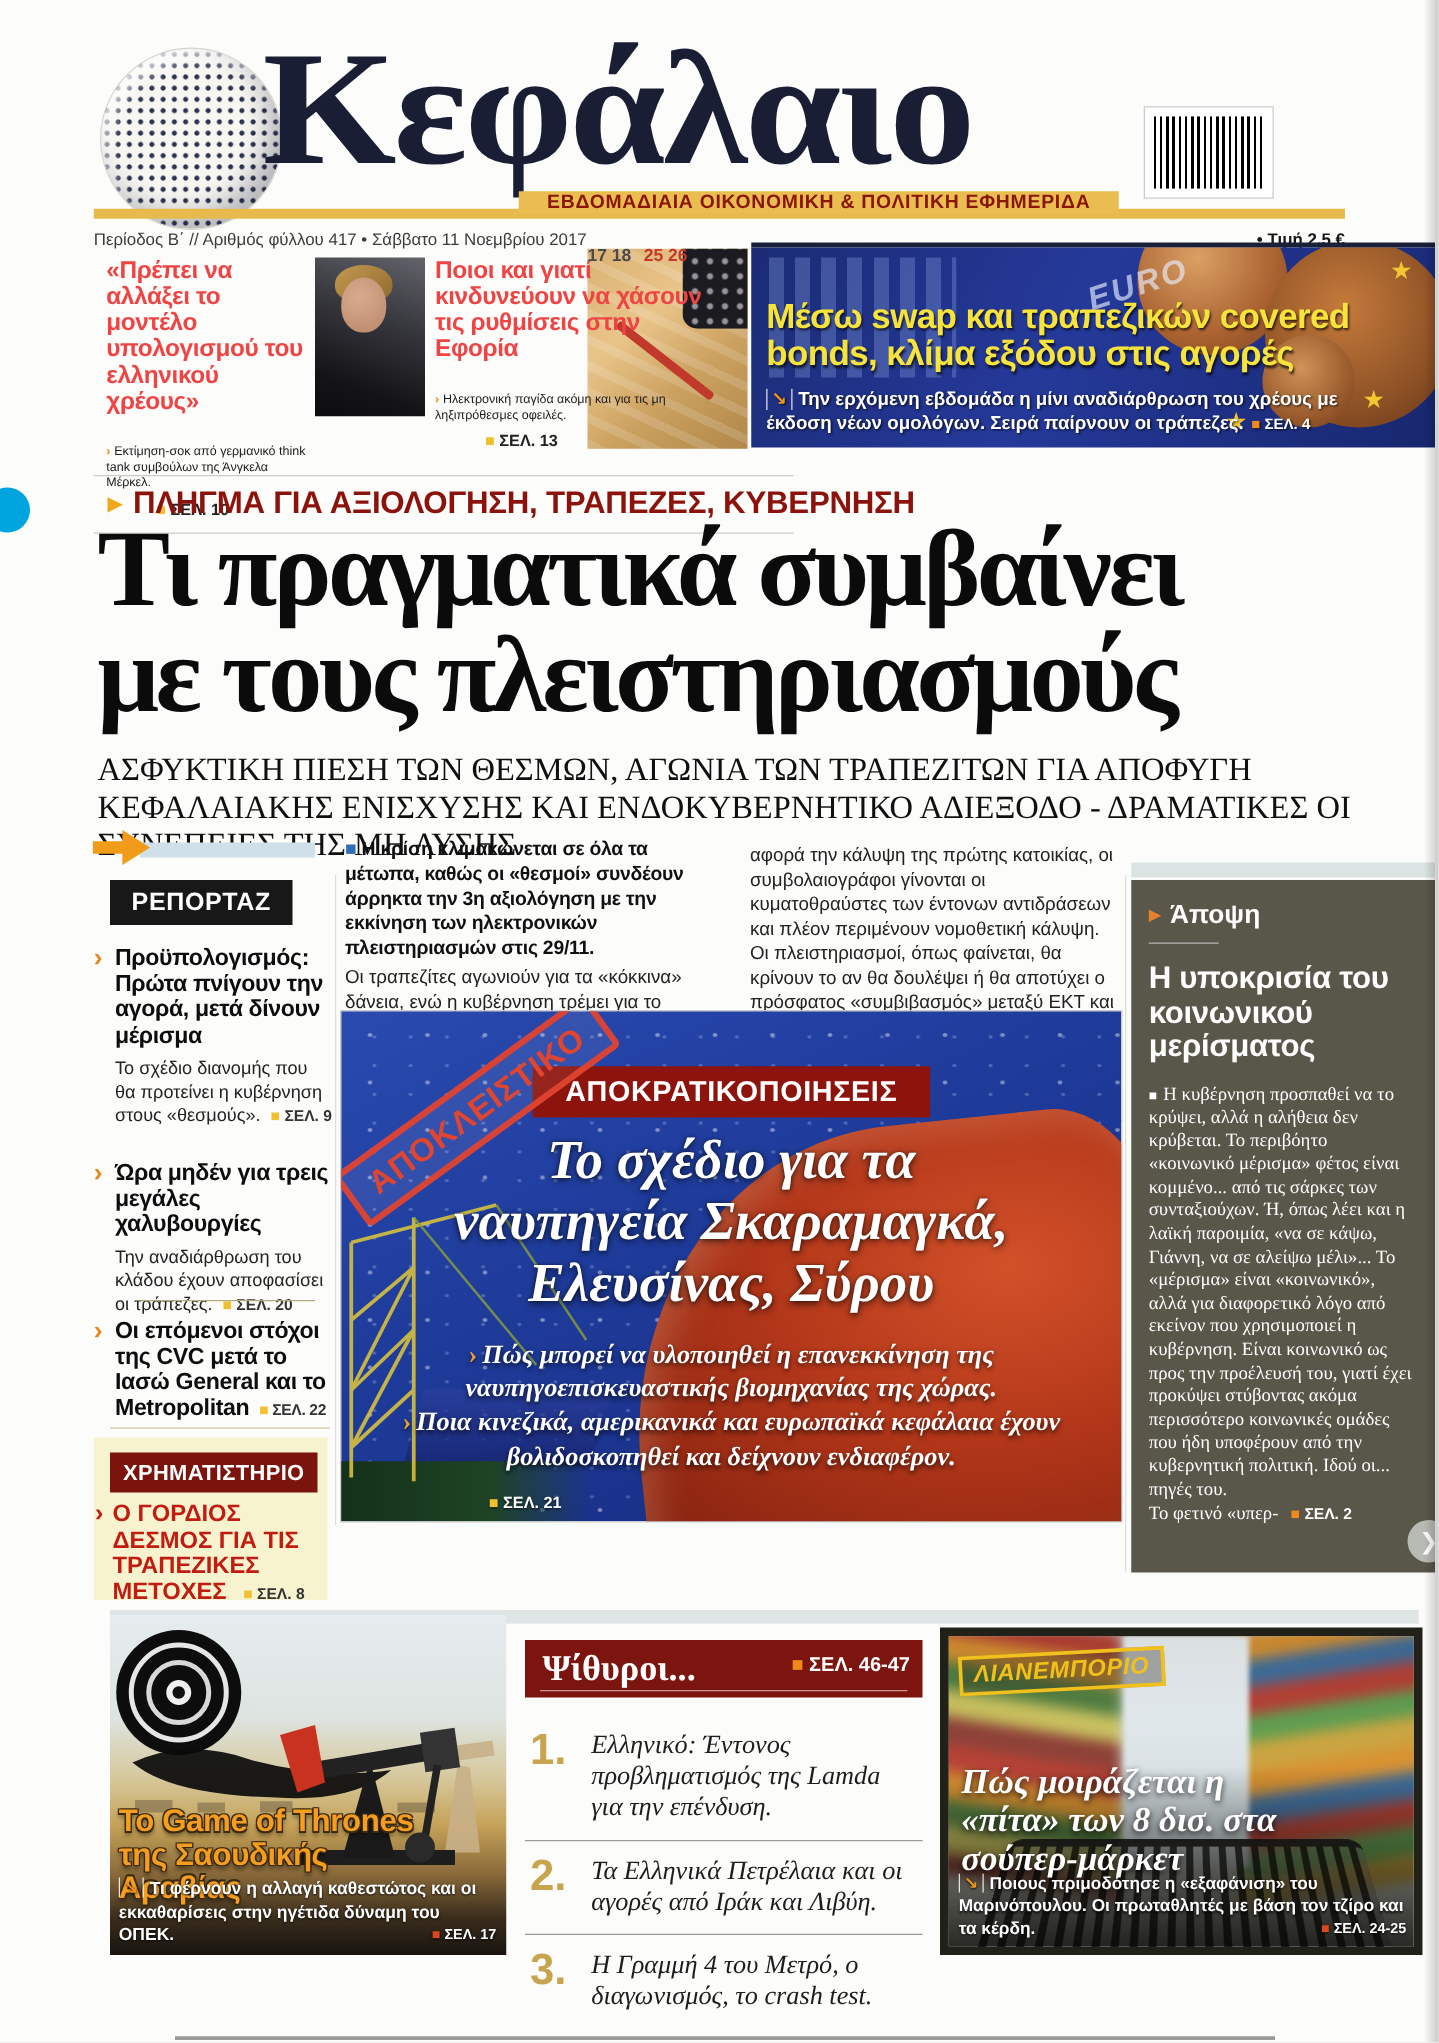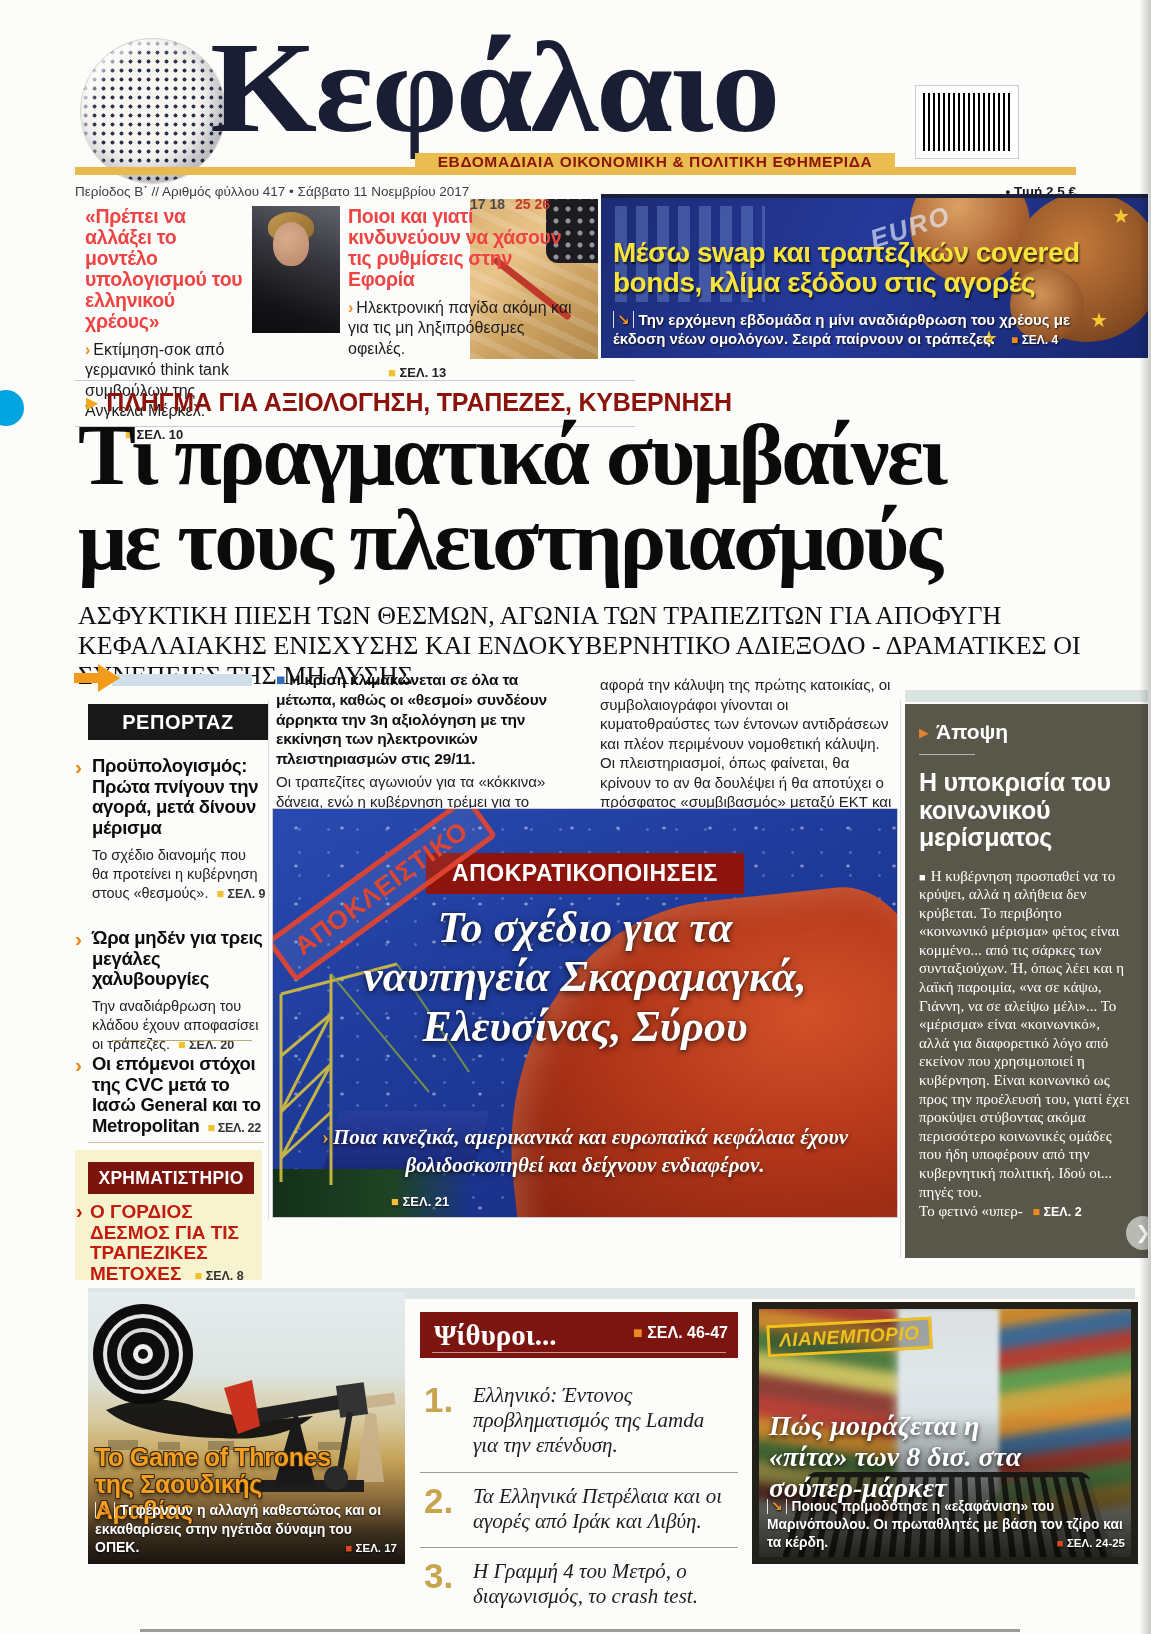--- a/index.html
+++ b/index.html
@@ -31,21 +31,21 @@
     display:flex;align-items:center;justify-content:center;}
   .tag-band span{font-size:15.5px;font-weight:800;color:#8a1508;letter-spacing:.6px;}
   .dateline{left:75px;top:184px;width:1001px;display:flex;justify-content:space-between;
     font-size:13.5px;color:#3c3c3c;}
   .dateline .price{color:#161616;font-weight:bold;}
 
   
   .story-left{left:85px;top:206px;width:163px;}
   .story-mid{left:348px;top:206px;width:234px;z-index:2;}
   .t-head{font-size:19.5px;line-height:1.08;font-weight:700;color:#ef4444;letter-spacing:-0.3px;}
-  .t-sub{margin-top:8px;font-size:16px;line-height:1.26;color:#1c1c1c;}
+  .t-sub{margin-top:24px;font-size:10px;line-height:1.26;color:#1c1c1c;}
   .t-sub .mk{color:#ee8a1c;font-weight:900;margin-right:3px;}
   .t-page{margin-top:6px;margin-left:40px;font-size:13px;font-weight:bold;color:#222;}
   .sq{display:inline-block;font-style:normal;}
   .sq-y{color:#f0c030;} .sq-o{color:#ee8a1c;} .sq-r{color:#d8491e;} .sq-b{color:#2f6db8;} .sq-w{color:#fff;}
   .merkel{left:252px;top:206px;width:88px;height:127px;overflow:hidden;
     background:linear-gradient(200deg,#63636b 0%,#35353c 40%,#141417 78%,#0c0c0e 100%);}
   .merkel .hair{position:absolute;left:16px;top:6px;width:46px;height:30px;border-radius:50% 50% 42% 42%;
     background:linear-gradient(140deg,#c39a50,#8f6a2e);}
   .merkel .face{position:absolute;left:21px;top:16px;width:36px;height:44px;border-radius:50% 50% 46% 46%;
     background:radial-gradient(circle at 40% 35%,#d9ac8e,#b98668);}
@@ -77,41 +77,41 @@
   .euro-word{position:absolute;left:268px;top:14px;color:rgba(230,238,255,.65);
     font-weight:900;font-style:italic;font-size:26px;transform:rotate(-18deg);letter-spacing:2px;}
   .promo-head{position:absolute;left:12px;top:40px;width:486px;
     font-size:28px;line-height:1.06;font-weight:800;color:#f6e33c;letter-spacing:-0.5px;
     text-shadow:1px 2px 2px rgba(0,0,0,.75);}
   .promo-sub{position:absolute;left:12px;bottom:9px;width:500px;
     font-size:15px;line-height:1.26;font-weight:bold;color:#fff;
     text-shadow:1px 1px 2px rgba(0,0,0,.8);}
   .turn{color:#f0921e;font-weight:900;border-left:1.5px solid rgba(255,255,255,.85);
     border-right:1.5px solid rgba(255,255,255,.85);padding:0 3px;margin-right:5px;font-style:normal;}
-  .promo-sub .pg{font-size:12px;margin-left:16px;}
+  .promo-sub .pg{font-size:12px;margin-left:6px;}
 
   
   .blue-dot{left:-12px;top:390px;width:36px;height:36px;border-radius:50%;background:#00a5df;}
   .rule{background:#ccc;height:1px;}
   .rule-a{left:75px;top:380px;width:560px;}
   .rule-b{left:75px;top:426px;width:560px;}
   .kicker{left:86px;top:388px;display:flex;align-items:center;gap:8px;}
   .kicker .ar{color:#f2a71b;font-size:16px;}
   .kicker .tx{font-size:25px;font-weight:800;color:#8c130c;letter-spacing:-0.2px;}
   .headline{left:78px;top:412px;width:1062px;font-family:"Liberation Serif","DejaVu Serif",serif;
     font-weight:900;font-size:87px;line-height:.98;color:#0b0b0b;letter-spacing:-3px;}
   .deck{left:78px;top:601px;width:1052px;font-family:"Liberation Serif","DejaVu Serif",serif;
     font-size:26px;line-height:1.16;color:#101010;}
 
   
   .sb-arrow-bar{left:112px;top:674px;width:140px;height:12px;background:#cfe0e8;}
   .sb-arrow{left:74px;top:664px;width:46px;height:28px;background:#f29a1a;
     clip-path:polygon(0 32%,52% 32%,52% 0,100% 50%,52% 100%,52% 68%,0 68%);
     filter:drop-shadow(2px 3px 0 #c4690d);}
-  .reportaz{left:88px;top:704px;width:180px;height:36px;background:#181818;color:#fff;
+  .reportaz{left:88px;top:704px;width:146px;height:36px;background:#181818;color:#fff;
     display:flex;align-items:center;justify-content:center;font-weight:800;font-size:20px;letter-spacing:.5px;}
   .sb-item{width:176px;padding-left:2px;}
   .sb-item .chev{position:absolute;left:-15px;top:-1px;color:#e8861c;font-weight:900;font-size:21px;}
   .sb-item{position:absolute;}
   .sb-title{font-size:18.5px;line-height:1.12;font-weight:900;color:#0d0d0d;letter-spacing:-0.3px;}
   .sb-sub{margin-top:7px;font-size:14.5px;line-height:1.3;color:#222;}
   .sb-pg{font-size:12.5px;font-weight:bold;color:#333;margin-left:8px;white-space:nowrap;}
   .item1{left:90px;top:756px;} .item2{left:90px;top:928px;} .item3{left:90px;top:1054px;}
   .div1{left:112px;top:1040px;width:140px;height:1px;background:#b8a87a;}
   .div2{left:88px;top:1142px;width:176px;height:1px;background:#cfc49a;}
@@ -378,20 +378,21 @@
       </g>
       <g stroke="#8aa23a" stroke-width="2" fill="none" opacity="0.8">
         <line x1="128" y1="12" x2="200" y2="120"></line>
           <line x1="62" y1="22" x2="160" y2="140"></line>
       </g>
     </svg>
     <div class="stamp">ΑΠΟΚΛΕΙΣΤΙΚΟ</div>
     <div class="banner">ΑΠΟΚΡΑΤΙΚΟΠΟΙΗΣΕΙΣ</div>
     <div class="feat-head">Το σχέδιο για τα ναυπηγεία Σκαραμαγκά, Ελευσίνας, Σύρου</div>
     <div class="feat-bullets">
+      <div><span class="mk">›</span><span>Πώς μπορεί να υλοποιηθεί η επανεκκίνηση της ναυπηγοεπισκευαστικής βιομηχανίας της χώρας.</span></div>
       <div><span class="mk">›</span><span>Ποια κινεζικά, αμερικανικά και ευρωπαϊκά κεφάλαια έχουν βολιδοσκοπηθεί και δείχνουν ενδιαφέρον.</span></div>
     </div>
     <div class="feat-pg"><span class="sq sq-y">■</span> <span>ΣΕΛ. 21</span></div>
   </div>
 
   <div class="abs op-strip"></div>
   <div class="abs opinion">
     <div class="op-label">
       <span class="ar">▶</span>
       <span>Άποψη</span>

